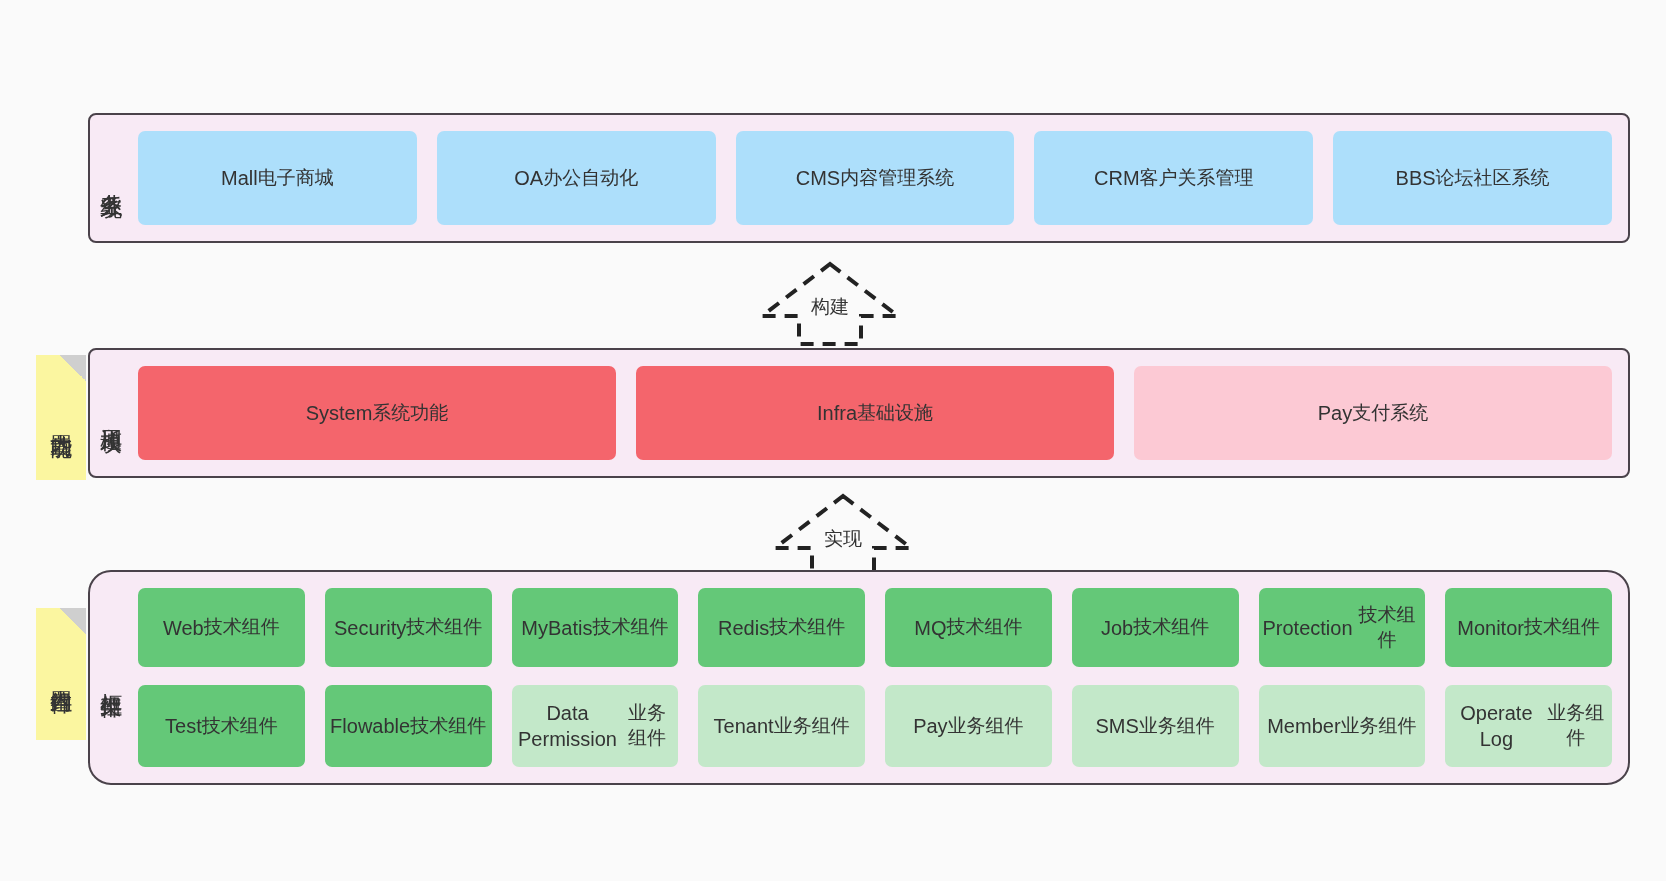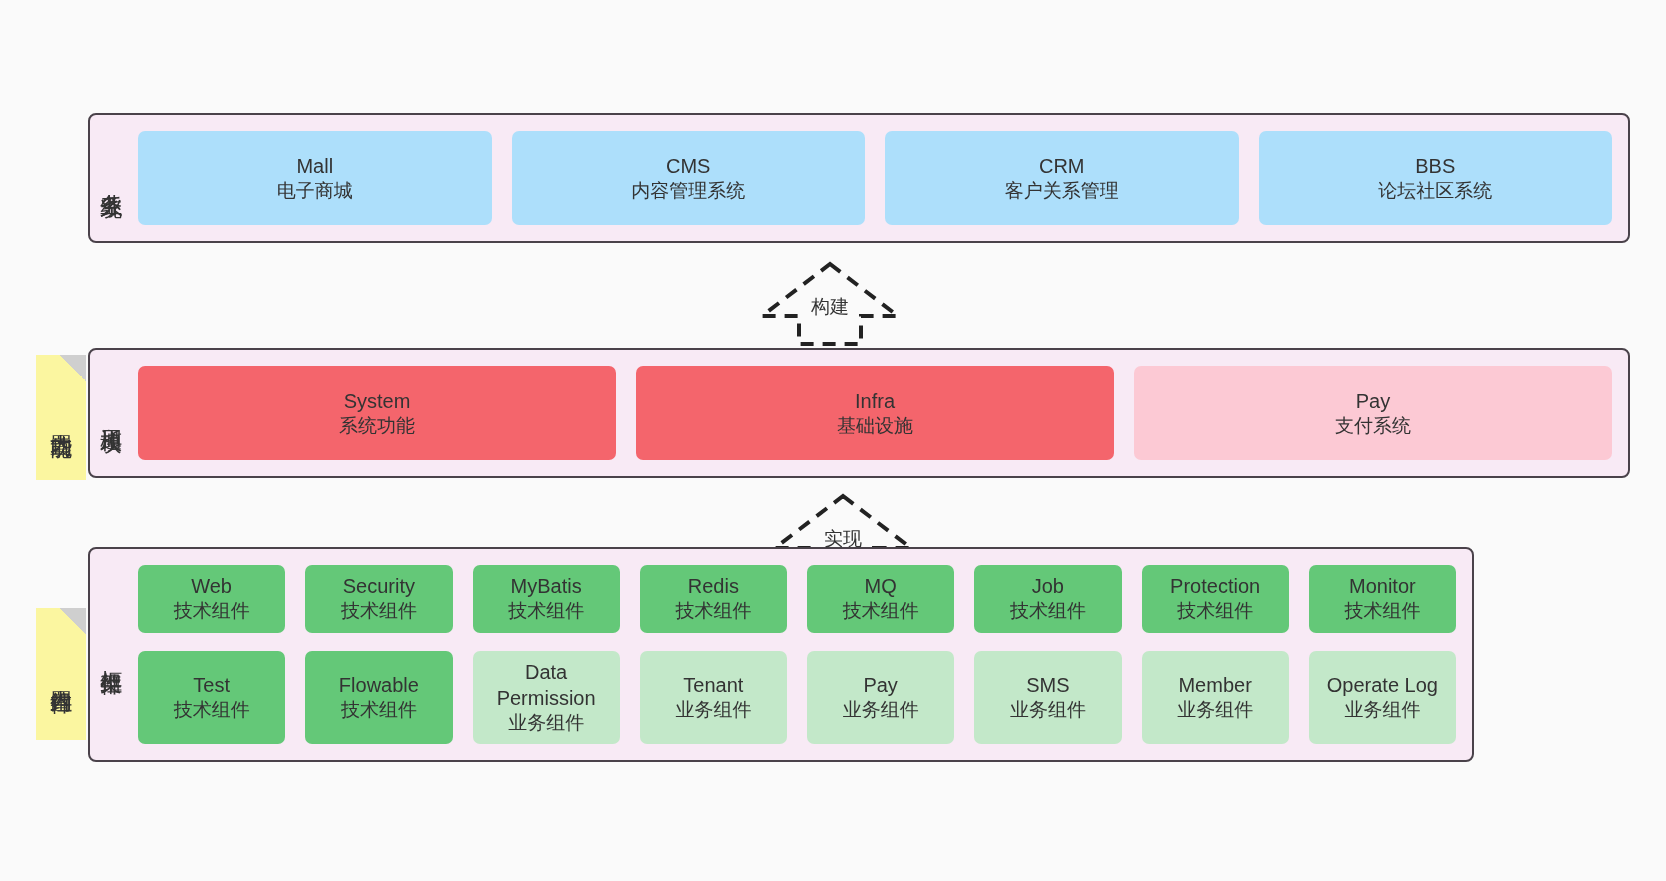--- a/index.html
+++ b/index.html
@@ -48,28 +48,28 @@
   .row {
     display:flex;
     gap:20px;
     flex:1 1 auto;
     align-items:stretch;
   }
   .card {
     flex:1 1 0;
     border-radius:7px;
     display:flex;
-    flex-direction:column;
+    flex-direction:row;
     align-items:center;
     justify-content:center;
     text-align:center;
     font-size:20px;
     line-height:1.30;
     color:#333;
-    padding:6px 12px;
+    padding:6px 4px;
   }
   .card .sub { font-size:19px; }
 
   
   .c-blue       { background:#addffb; }
   .c-red        { background:#f4656c; }
   .c-pink       { background:#fcc9d4; }
   .c-green      { background:#64c878; }
   .c-lightgreen { background:#c3e8c9; }
 
@@ -117,20 +117,24 @@
 
 <div class="layer" style="left:88px; top:113px; width:1542px; height:130px;">
   <div class="layer-title">业务系统</div>
   <div class="layer-body">
     <div class="row">
       <div class="card c-blue">
         <span>Mall</span>
         <span class="sub">电子商城</span>
       </div>
       <div class="card c-blue">
+        <span>OA</span>
+        <span class="sub">办公自动化</span>
+      </div>
+      <div class="card c-blue">
         <span>CMS</span>
         <span class="sub">内容管理系统</span>
       </div>
       <div class="card c-blue">
         <span>CRM</span>
         <span class="sub">客户关系管理</span>
       </div>
       <div class="card c-blue">
         <span>BBS</span>
         <span class="sub">论坛社区系统</span>
@@ -172,21 +176,21 @@
 <div class="connector" style="left:768px; top:490px; width:150px; height:90px;">
   <svg width="150" height="90" viewBox="0 0 150 90">
     <path d="M 75 6 L 143 58 L 106 58 L 106 86 L 44 86 L 44 58 L 7 58 Z" fill="none" stroke="#222222" stroke-width="4" stroke-dasharray="13,9" stroke-linejoin="miter"></path>
   </svg>
   <span class="label">实现</span>
 </div>
 
 <div class="note" style="left:36px; top:608px; width:50px; height:132px;">
   <span>内置组件</span>
 </div>
-<div class="layer" style="left:88px; top:547px; width:1386px; height:215px;">
+<div class="layer" style="left:88px; top:570px; width:1542px; height:215px;border-radius:23px;">
   <div class="layer-title">框架组件</div>
   <div class="layer-body">
 
     <div class="row">
       <div class="card c-green">
         <span>Web</span>
         <span class="sub">技术组件</span>
       </div>
       <div class="card c-green">
         <span>Security</span>

